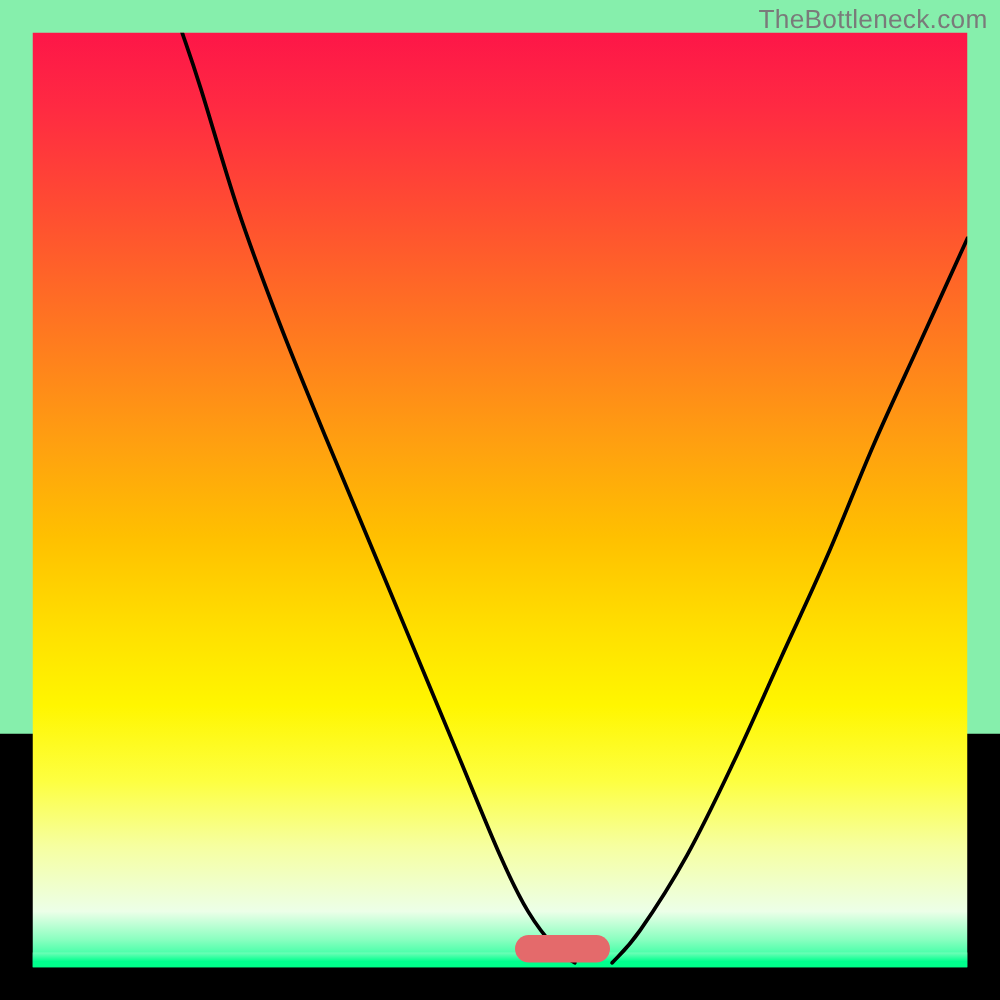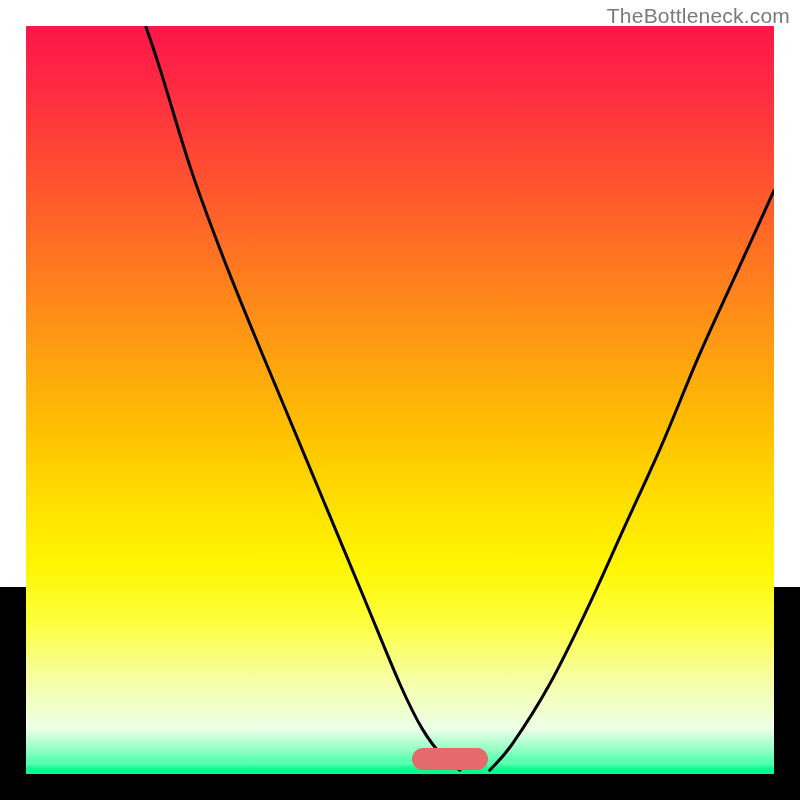--- a/index.html
+++ b/index.html
@@ -8,21 +8,21 @@
     width: 800px;
     height: 800px;
     overflow: hidden;
     background: #000;
     font-family: Arial, Helvetica, sans-serif;
   }
   .frame {
     position: absolute;
     width: 800px;
     height: 587px;
-    background: #ffffff;
+    background: #86efac;
   }
   .plot-area {
     position: absolute;
     left: 26px;
     top: 26px;
     width: 748px;
     height: 748px;
     overflow: hidden;
   }
   .gradient {

